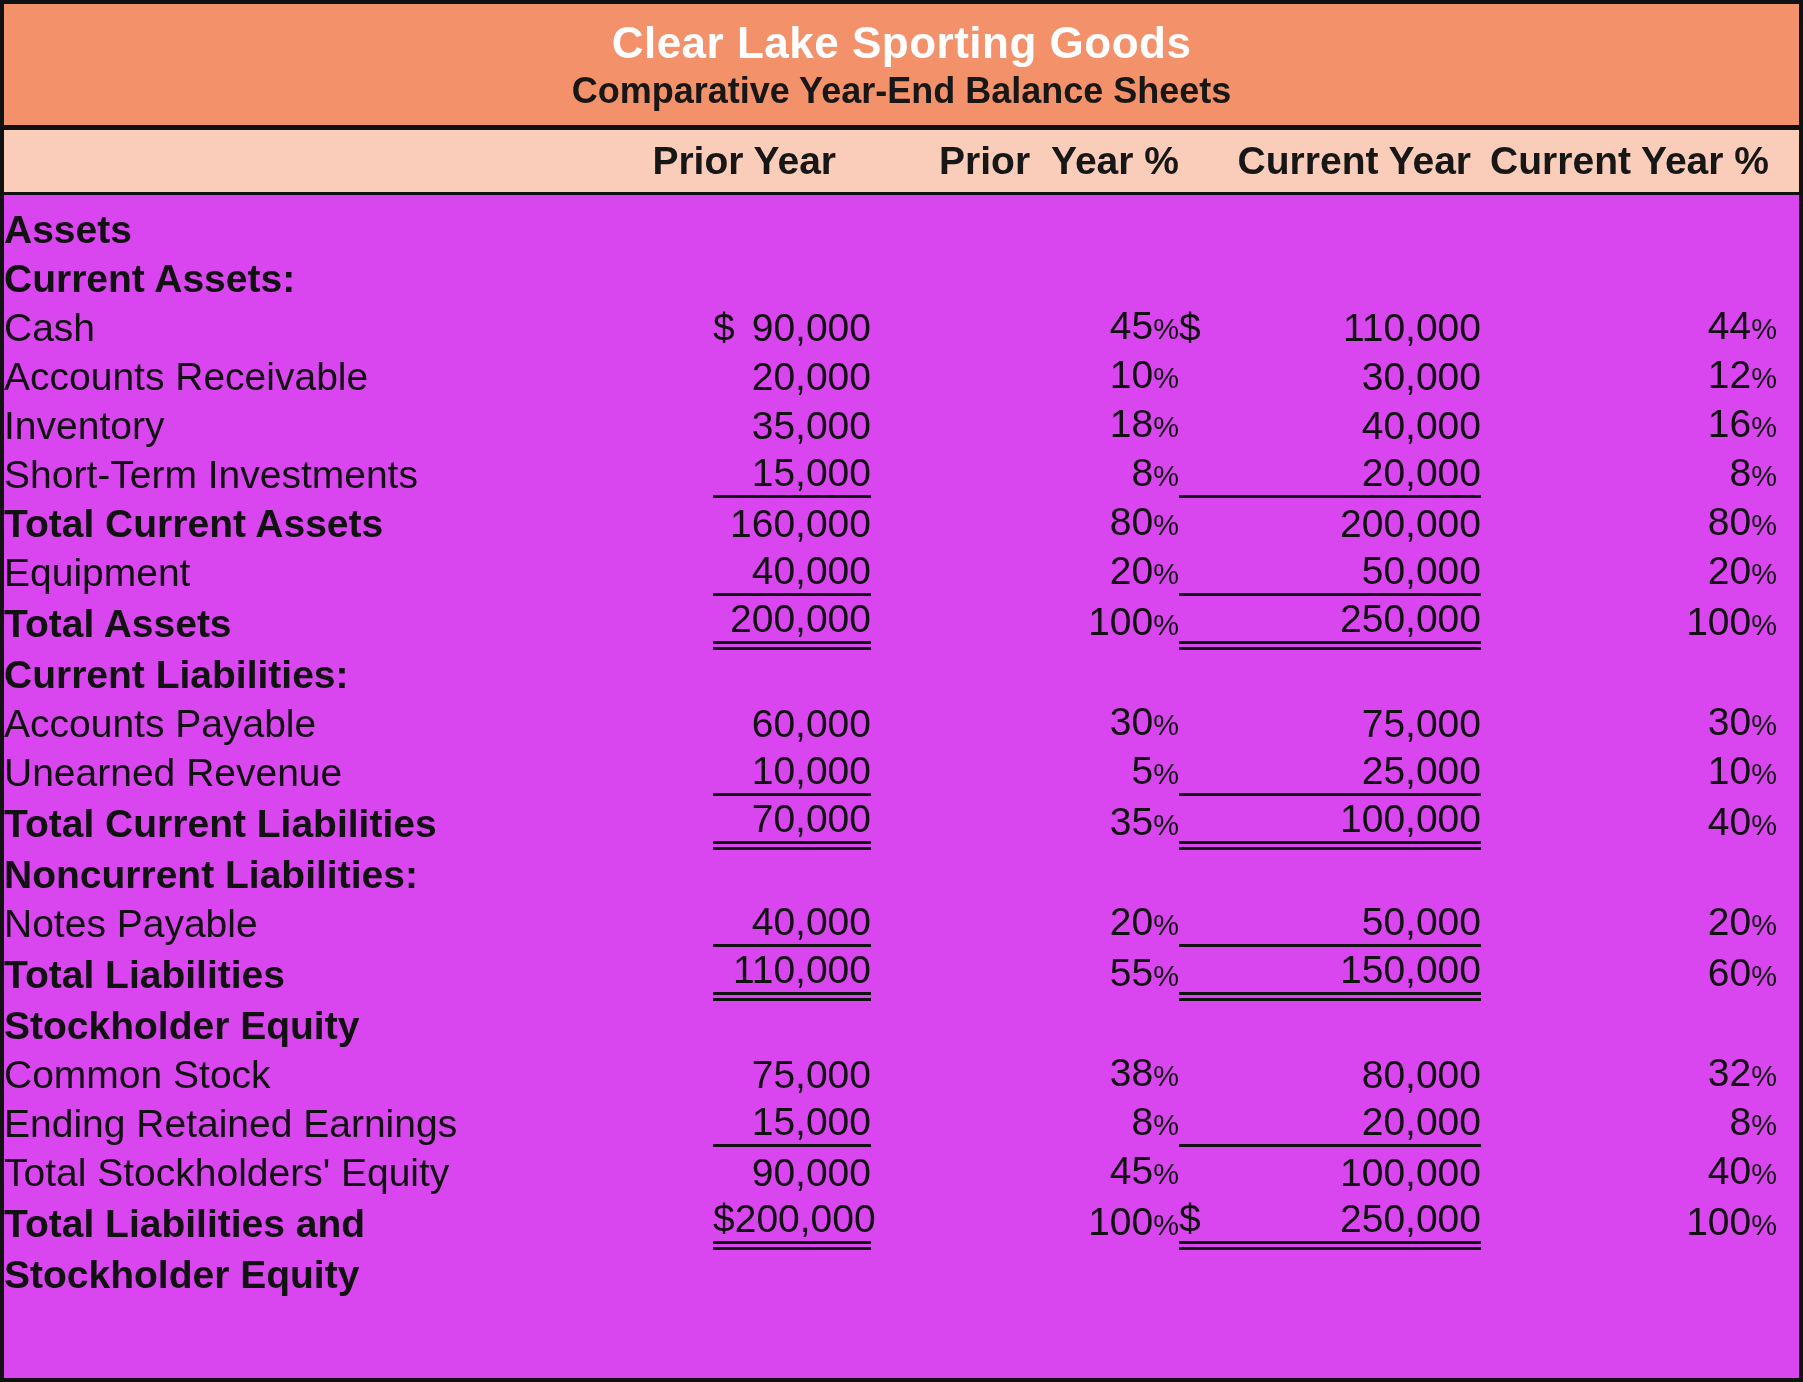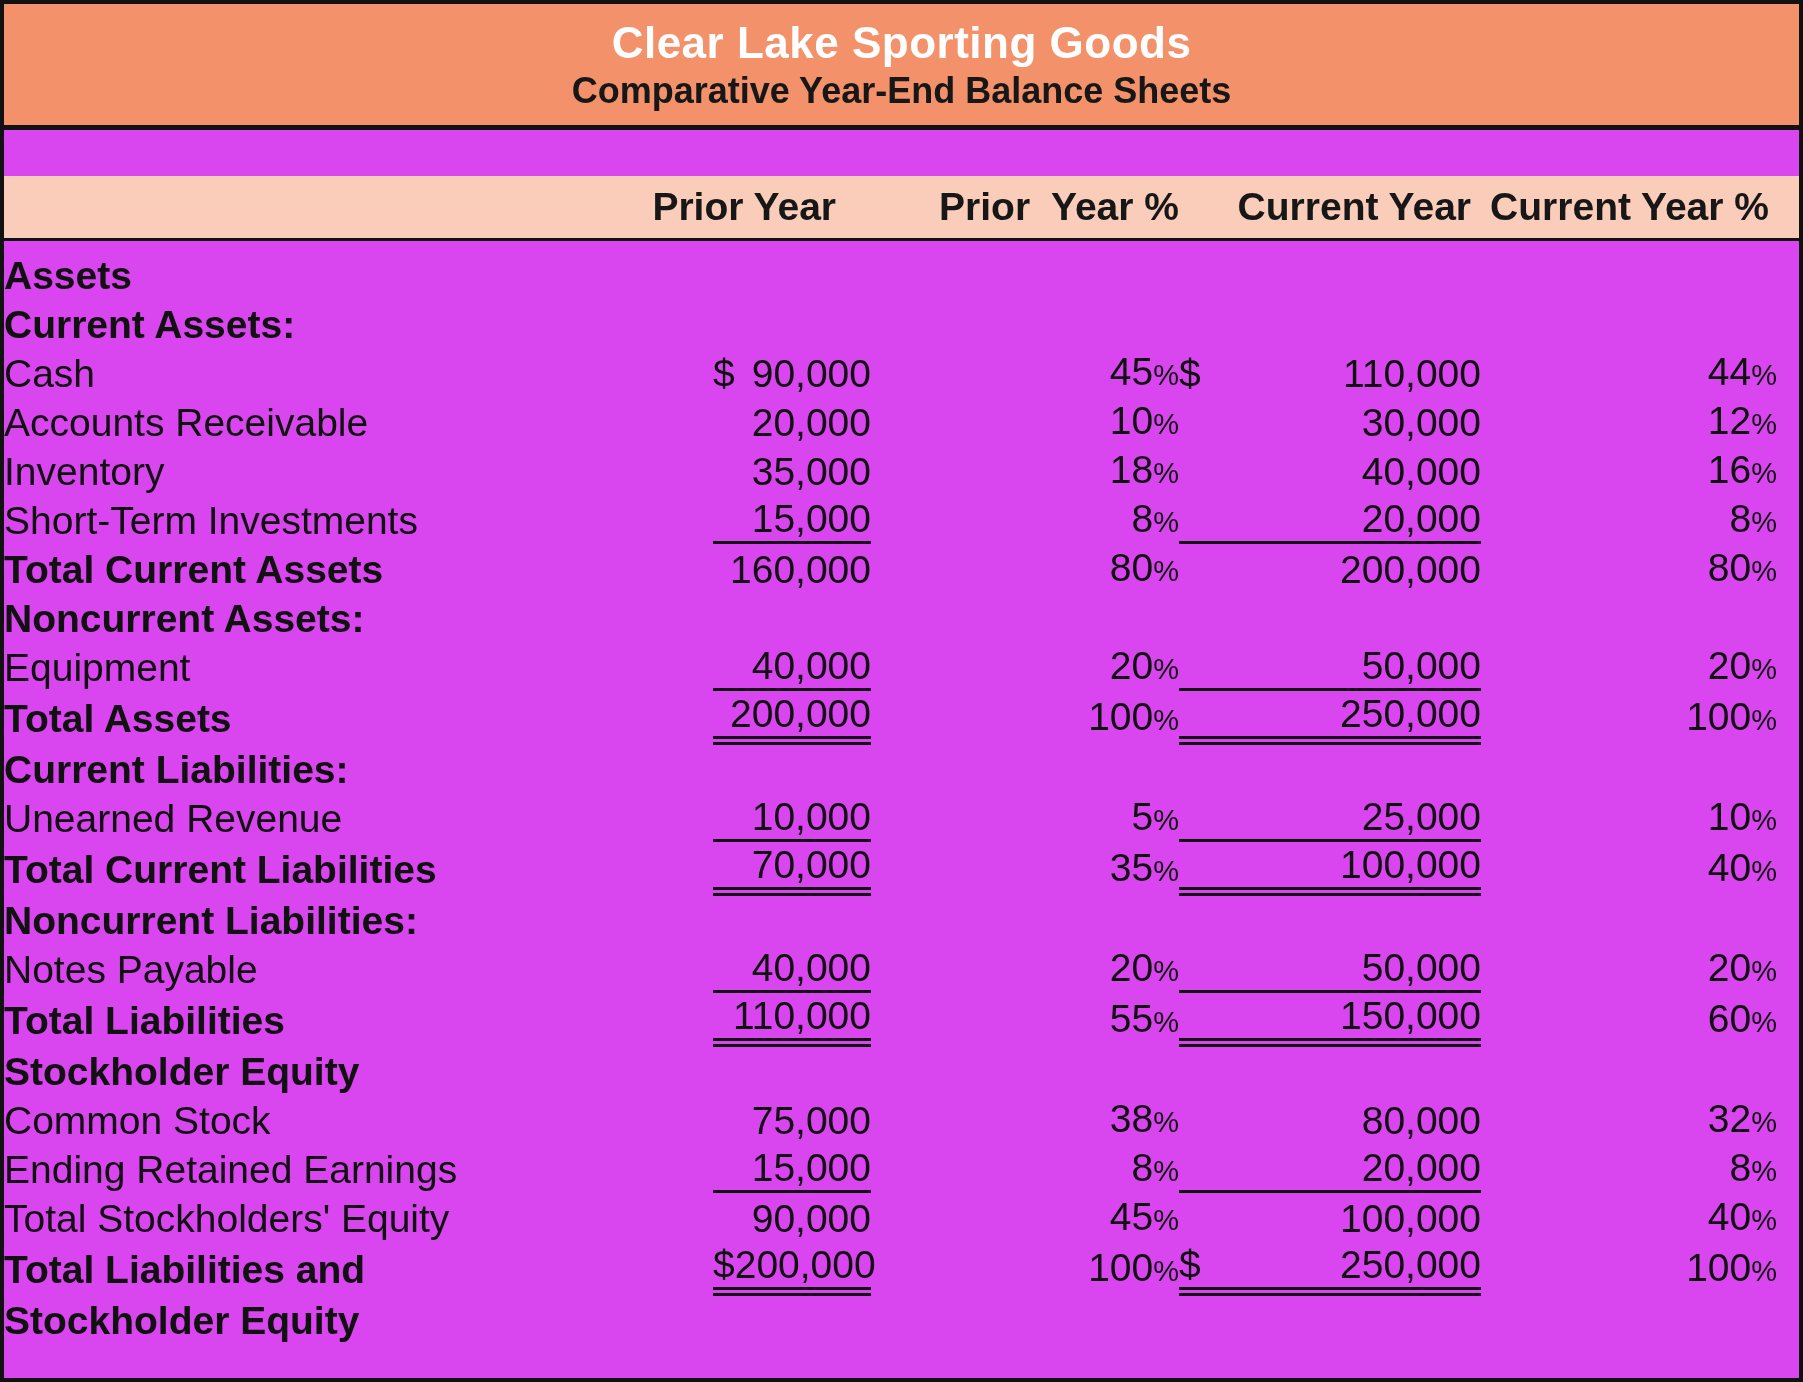--- a/index.html
+++ b/index.html
@@ -10,21 +10,21 @@
     font-family:"Liberation Sans",sans-serif;color:var(--body-text,#111);
   }
   .title-band{
     background:var(--header-bg,#F2916A);
     height:121px;display:flex;flex-direction:column;justify-content:center;
     text-align:center;gap:2px;
   }
   .company{font-size:44px;font-weight:bold;color:var(--title-text,#fff);letter-spacing:.5px;}
   .subtitle{font-size:36px;font-weight:bold;color:#171717;}
   .divider{height:5px;background:var(--border,#111);}
-  table.bs{border-collapse:collapse;table-layout:fixed;width:100%;margin-top:46px;}
+  table.bs{border-collapse:collapse;table-layout:fixed;width:100%;}
   thead th{
     background:var(--column-header-bg,#F9CDB9);
     height:62px;border-bottom:3px solid var(--border,#111);
     position:relative;padding:0;font-size:39px;font-weight:bold;color:#171717;
   }
   thead th span{
     position:absolute;right:0;top:50%;transform:translateY(-50%);
     white-space:pre;
   }
   th.c2 span{right:35px;}
@@ -166,27 +166,20 @@
           </td>
           <td class="pct-cell c3"><span>80</span><span class="pct-sym">%</span></td>
           <td class="amt-cell c4">
             <span class="amt">
               <span class="num">200,000</span>
             </span>
           </td>
           <td class="pct-cell c5"><span>80</span><span class="pct-sym">%</span></td>
         </tr>
         <tr>
-          <td class="label bold">Noncurrent Assets:</td>
-          <td class="amt-cell c2"></td>
-          <td class="pct-cell c3"></td>
-          <td class="amt-cell c4"></td>
-          <td class="pct-cell c5"></td>
-        </tr>
-        <tr>
           <td class="label">Equipment</td>
           <td class="amt-cell c2">
             <span class="amt u">
               <span class="num">40,000</span>
             </span>
           </td>
           <td class="pct-cell c3"><span>20</span><span class="pct-sym">%</span></td>
           <td class="amt-cell c4">
             <span class="amt u">
               <span class="num">50,000</span>
@@ -208,20 +201,35 @@
             </span>
           </td>
           <td class="pct-cell c5"><span>100</span><span class="pct-sym">%</span></td>
         </tr>
         <tr>
           <td class="label bold">Current Liabilities:</td>
           <td class="amt-cell c2"></td>
           <td class="pct-cell c3"></td>
           <td class="amt-cell c4"></td>
           <td class="pct-cell c5"></td>
+        </tr>
+        <tr>
+          <td class="label">Accounts Payable</td>
+          <td class="amt-cell c2">
+            <span class="amt">
+              <span class="num">60,000</span>
+            </span>
+          </td>
+          <td class="pct-cell c3"><span>30</span><span class="pct-sym">%</span></td>
+          <td class="amt-cell c4">
+            <span class="amt">
+              <span class="num">75,000</span>
+            </span>
+          </td>
+          <td class="pct-cell c5"><span>30</span><span class="pct-sym">%</span></td>
         </tr>
         <tr>
           <td class="label">Unearned Revenue</td>
           <td class="amt-cell c2">
             <span class="amt u">
               <span class="num">10,000</span>
             </span>
           </td>
           <td class="pct-cell c3"><span>5</span><span class="pct-sym">%</span></td>
           <td class="amt-cell c4">

